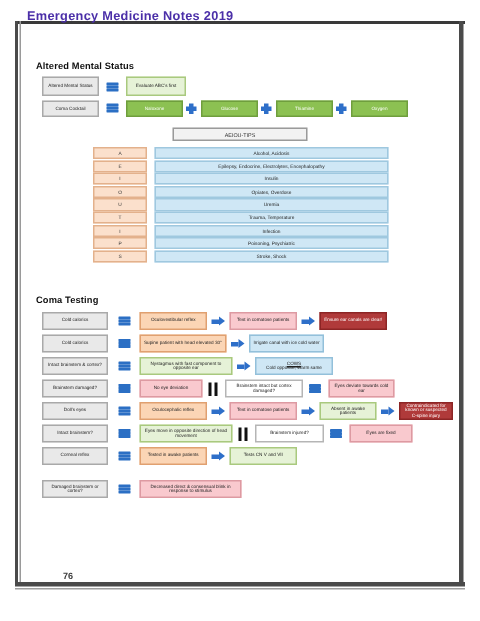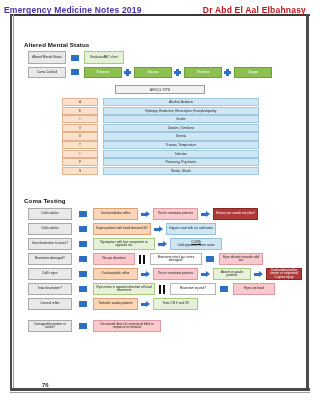--- a/index.html
+++ b/index.html
@@ -17,21 +17,21 @@
   .frame-top{position:absolute;left:10px;top:14px;width:300px;height:2px;background:#3a3a3a;}
   .frame-left{position:absolute;left:10px;top:14px;width:2px;height:375px;background:#4a4a4a;}
   .frame-left2{position:absolute;left:13px;top:14px;width:1px;height:375px;background:#9a9a9a;}
   .frame-right{position:absolute;left:306px;top:14px;width:3px;height:375px;background:#4a4a4a;}
   .frame-bottom{position:absolute;left:10px;top:388px;width:300px;height:3px;background:#4a4a4a;}
   .frame-bottom2{position:absolute;left:10px;top:392px;width:300px;height:1px;background:#9e9e9e;}
 
   .sheet{position:absolute;left:16px;top:17px;width:288px;height:370px;background:#fff;}
 
   .hdr{position:absolute;top:5px;font-weight:bold;font-size:8.5px;letter-spacing:.2px;}
-  .hdr-left{left:4px;color:#4b2fa8;}
+  .hdr-left{left:18px;color:#4b2fa8;}
   .hdr-right{right:14px;color:#c0141a;}
 
   .sec-title{position:absolute;font-weight:bold;font-size:6.2px;color:#111;letter-spacing:.1px;}
 
   .box{
     position:absolute;box-sizing:border-box;
     display:flex;align-items:center;justify-content:center;text-align:center;
     font-size:3.1px;line-height:1.12;padding:1px 1.5px;
     border-width:.6px;border-style:solid;
   }
@@ -84,21 +84,20 @@
   <div class="frame-top"></div>
   <div class="frame-left"></div>
   <div class="frame-left2"></div>
   <div class="frame-right"></div>
   <div class="frame-bottom"></div>
   <div class="frame-bottom2"></div>
 
   <div class="sheet"></div>
 
   <div class="hdr hdr-left">Emergency Medicine Notes 2019</div>
-  <div class="hdr hdr-right">Dr Abd El Aal Elbahnasy</div>
 
   <div class="sec-title" style="left:24px;top:41px;">Altered Mental Status</div>
 
   <div class="box b-grey" style="left:28px;top:51px;width:38px;height:13px;">Altered Mental Status</div>
   <div class="eqc" style="left:71px;top:55px;">
       <i></i>
       <i></i>
       <i></i>
     </div>
   <div class="box b-greenlt" style="left:84px;top:51px;width:40px;height:13px;">Evaluate ABC's first</div>

